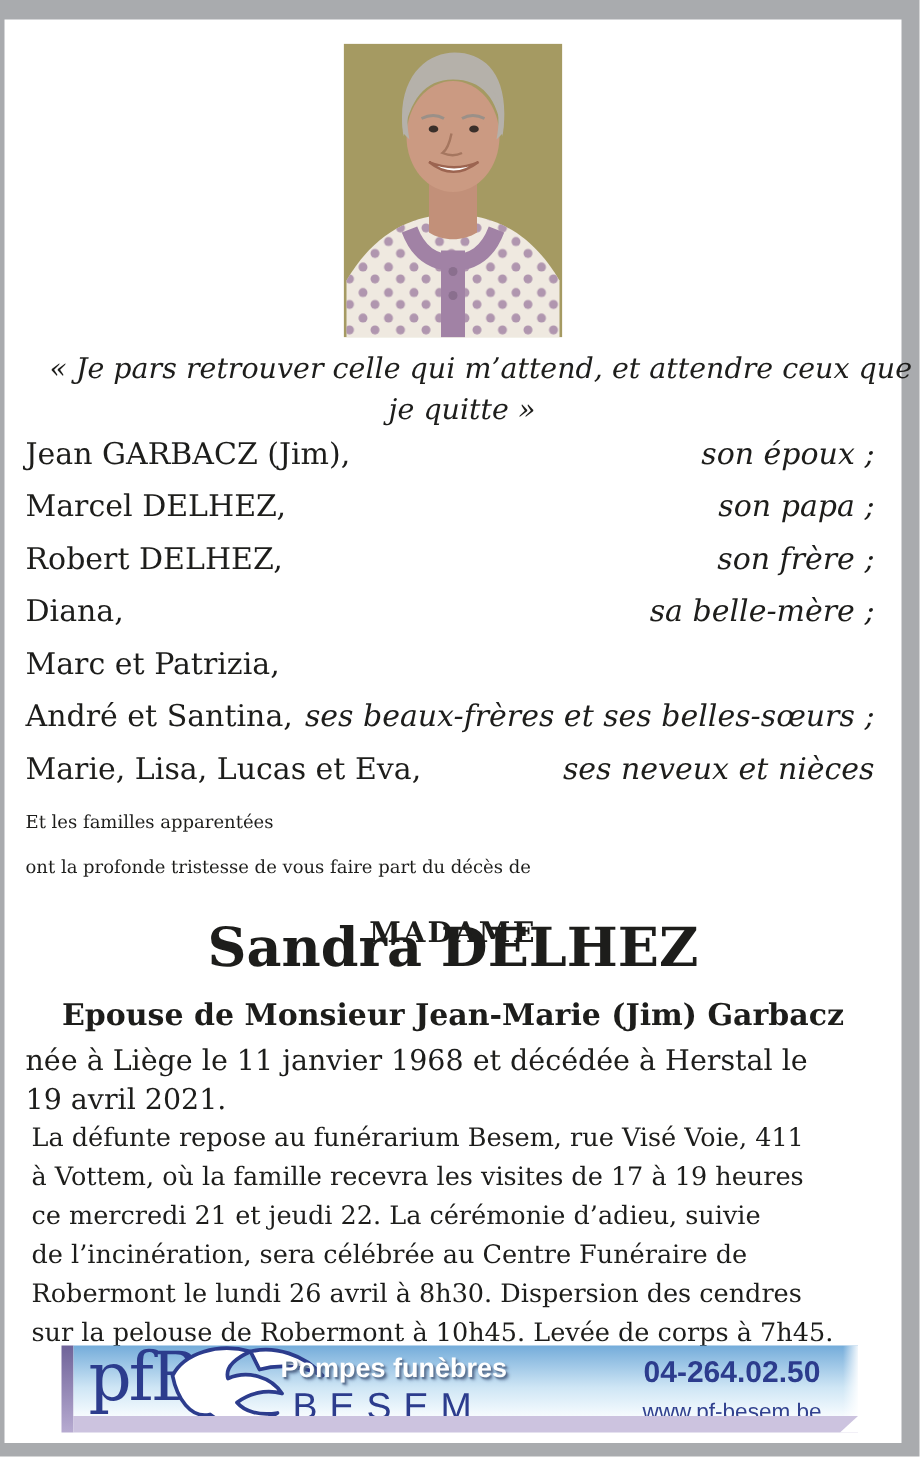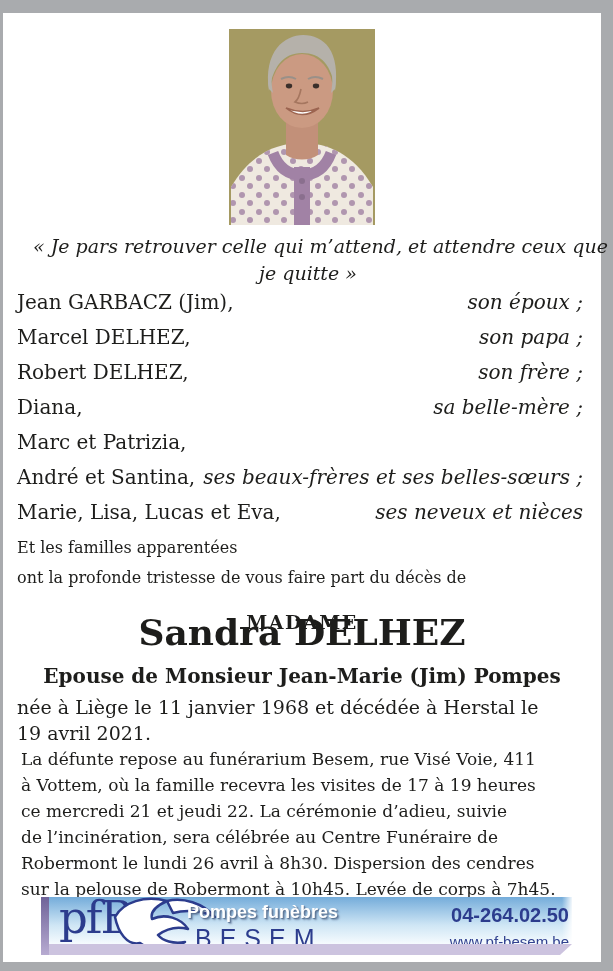--- a/index.html
+++ b/index.html
@@ -26,21 +26,21 @@
     text-align:center; font-style:italic; font-size:19px; line-height:27px;
   }
   .relatives { position:absolute; top:277px; left:14px; right:18px; }
   .rel-row {
     display:flex; justify-content:space-between; align-items:baseline;
     height:35px; font-size:20px;
   }
   .rel-name { white-space:nowrap; }
   .rel-relation { font-style:italic; white-space:nowrap; }
 
-  .families { position:absolute; top:520px; left:14px; right:18px; font-size:16px; line-height:30px; }
+  .families { position:absolute; top:520px; left:14px; right:18px; font-size:12px; line-height:30px; }
   .line { white-space:nowrap; }
 
   .madame {
     position:absolute; top:598px; left:0; width:100%;
     text-align:center; font-weight:bold; font-size:19px; letter-spacing:1.5px;
   }
   .deceased {
     position:absolute; top:597px; left:0; width:100%;
     text-align:center; font-weight:bold; font-size:36px; line-height:44px;
   }
@@ -76,21 +76,21 @@
   }
   .b-logo { position:absolute; left:10px; top:-4px; width:150px; height:54px; color:#2c3c8d; }
   .b-logo-text { font-family:"DejaVu Serif",serif; font-size:45px; line-height:50px; font-weight:500; letter-spacing:-2px; }
   .b-dove { position:absolute; left:52px; top:2px; width:108px; height:50px; }
   .b-center { position:absolute; left:138px; width:210px; top:5px; text-align:left; font-family:"Liberation Sans",sans-serif; }
   .b-type {
     font-size:18px; font-weight:bold; color:#ffffff;
     text-shadow:1px 1px 1px #5a7190, 2px 2px 2px rgba(60,80,120,.55);
   }
   .b-name { margin-top:1px; font-size:25px; font-weight:normal; color:#2c3c8d; letter-spacing:8px; text-indent:8px; }
-  .b-right { position:absolute; left:358px; width:162px; top:7px; text-align:right; font-family:"Liberation Sans",sans-serif; }
+  .b-right { position:absolute; left:358px; width:162px; top:7px; text-align:center; font-family:"Liberation Sans",sans-serif; }
   .b-phone { font-size:20px; font-weight:bold; color:#2c3c8d; }
   .b-url { margin-top:6px; font-size:15px; color:#31418f; }
 </style>
 </head>
 <body>
 
 <div class="page">
 
   <div class="photo">
     <svg viewBox="0 0 146 196" preserveAspectRatio="none">
@@ -166,21 +166,21 @@
     </div>
   </div>
 
   <div class="families">
     <div class="line">Et les familles apparentées</div>
     <div class="line">ont la profonde tristesse de vous faire part du décès de</div>
   </div>
 
   <div class="madame">MADAME</div>
   <div class="deceased">Sandra DELHEZ</div>
-  <div class="spouse">Epouse de Monsieur Jean-Marie (Jim) Pompes</div>
+  <div class="spouse">Epouse de Monsieur Jean-Marie (Jim) Garbacz</div>
 
   <div class="life">
     <div class="line">née à Liège le 11 janvier 1968 et décédée à Herstal le</div>
     <div class="line">19 avril 2021.</div>
   </div>
 
   <div class="details">
     <div class="line">La défunte repose au funérarium Besem, rue Visé Voie, 411</div>
     <div class="line">à Vottem, où la famille recevra les visites de 17 à 19 heures</div>
     <div class="line">ce mercredi 21 et jeudi 22. La cérémonie d’adieu, suivie</div>

